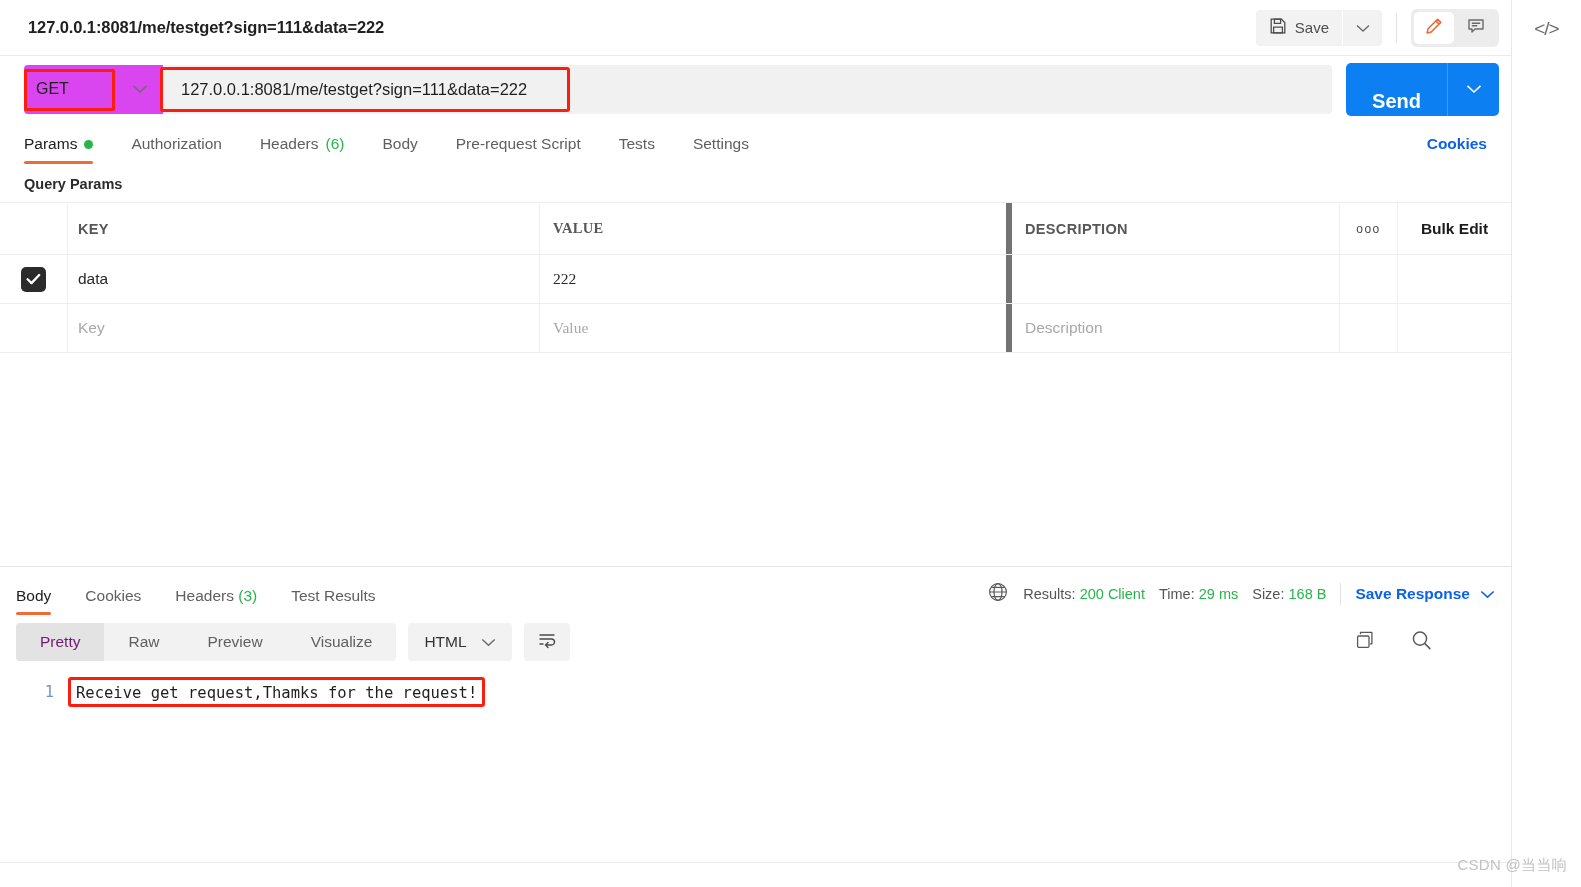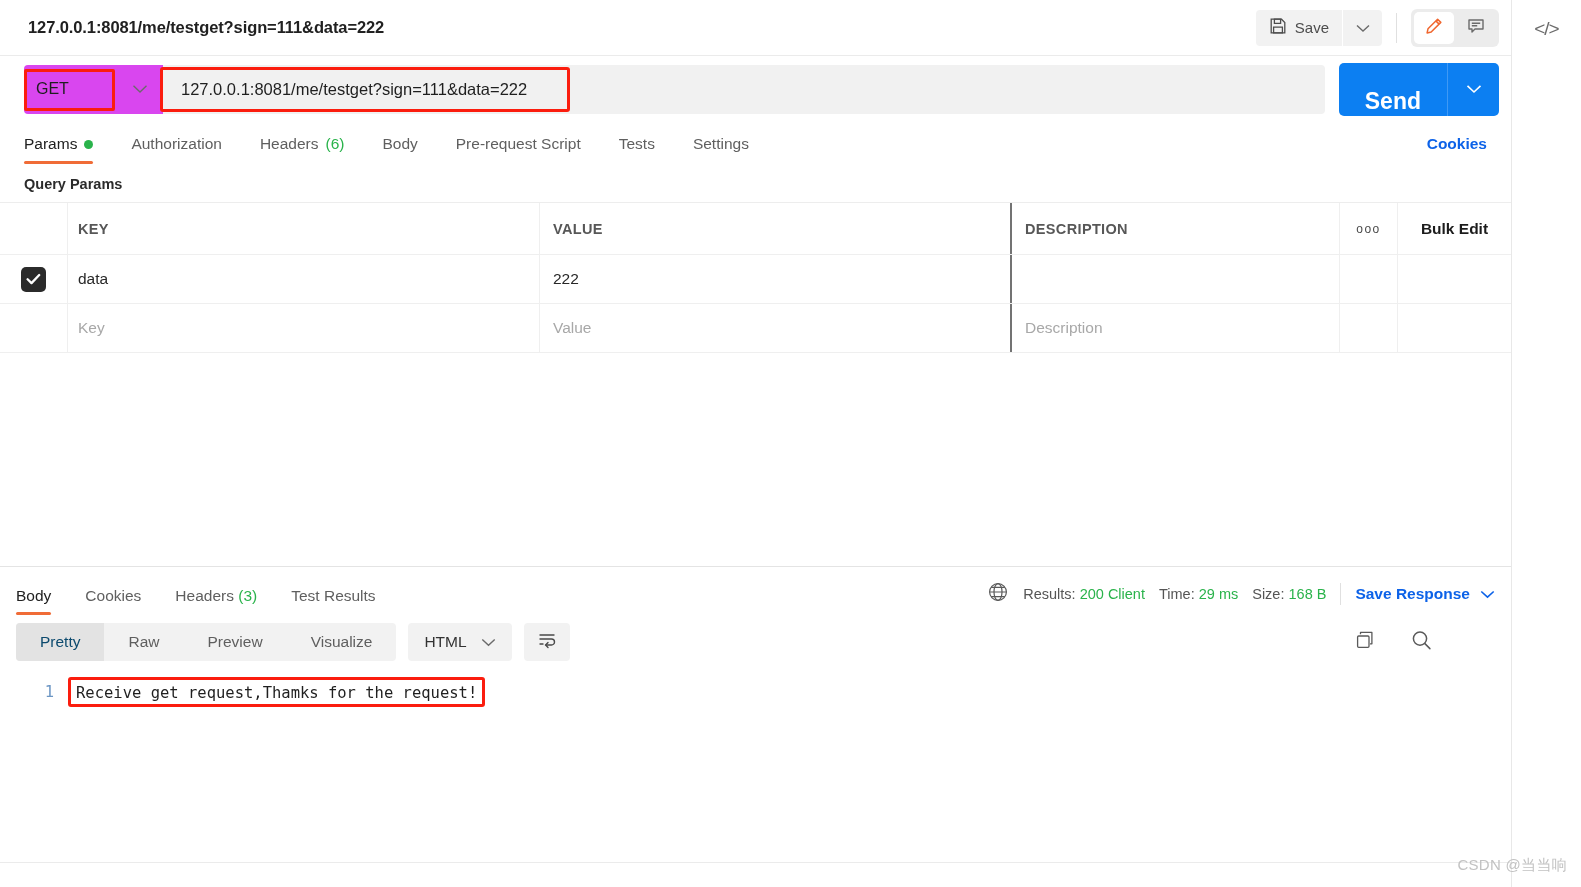--- a/index.html
+++ b/index.html
@@ -36,41 +36,41 @@
   .method-wrap { position: relative; display: flex; align-items: center; background: #d946ef; border-radius: 4px 0 0 4px; height: 49px; }
   .method-box { position: relative; width: 93px; height: 49px; display: flex; align-items: center; padding-left: 12px; }
   .method-box .ol { position: absolute; left: 0; top: 4px; width: 91px; height: 42px; border: 3px solid #fb1d0e; border-radius: 2px; pointer-events: none; }
   .method-lbl { font-size: 16px; color: #1f1f1f; font-weight: normal; }
   .method-caret { width: 46px; height: 49px; display: flex; align-items: center; justify-content: center; }
   .url-field { position: relative; flex: 1; height: 49px; background: #f1f1f1; border-radius: 0 4px 4px 0; display: flex; align-items: center; padding-left: 18px; }
   .url-field .ol { position: absolute; left: -3px; top: 2px; width: 410px; height: 45px; border: 3px solid #fb1d0e; border-radius: 3px; pointer-events: none; }
   .url-text { font-size: 16.5px; color: #1f1f1f; position: relative; z-index: 1; }
   .send-grp { display: flex; align-items: stretch; background: #0c7ff2; border-radius: 5px; margin-left: 14px; height: 53px; overflow: hidden; }
   .send-btn { display: flex; align-items: center; padding: 0 26px; cursor: pointer; }
-  .send-btn .lbl { color: #fff; font-size: 23px; font-weight: bold; margin-top: 24px; }
+  .send-btn .lbl { color: #fff; font-size: 20px; font-weight: bold; margin-top: 24px; }
   .send-caret { width: 52px; display: flex; align-items: center; justify-content: center; border-left: 1px solid #3f99f5; cursor: pointer; }
 
   
   .req-tabs { display: flex; align-items: flex-end; height: 42px; padding: 0 24px; position: relative; }
   .rtab { position: relative; font-size: 15.5px; color: #5f5f5f; padding: 0 0 11px 0; margin-right: 38px; cursor: pointer; display: flex; align-items: center; gap: 7px; }
   .rtab.active { color: #212121; }
   .rtab.active::after { content: ""; position: absolute; left: 0; right: 0; bottom: 0; height: 3px; background: #f06c37; border-radius: 2px; }
   .dot { width: 9px; height: 9px; border-radius: 50%; background: #2ab34b; display: inline-block; }
   .cnt { color: #2ab34b; }
   .cookies-link { margin-left: auto; color: #0c62e8; font-size: 15.5px; font-weight: bold; padding-bottom: 11px; cursor: pointer; }
 
   .section-title { padding: 12px 24px 10px 24px; font-size: 14.5px; font-weight: bold; color: #2b2b2b; }
 
   
   .ptable { border-top: 1px solid #ededed; }
   .prow { display: flex; height: 49px; border-bottom: 1px solid #efefef; }
   .prow.head { height: 52px; }
   .c-check { width: 68px; border-right: 1px solid #efefef; display: flex; align-items: center; justify-content: center; }
   .c-key { width: 472px; border-right: 1px solid #efefef; display: flex; align-items: center; padding-left: 10px; }
-  .c-val { width: 472px; border-right: 2px solid #737373; display: flex; align-items: center; padding-left: 13px; }
+  .c-val { width: 472px; border-right: 6px solid #737373; display: flex; align-items: center; padding-left: 13px; font-family: Liberation Serif, serif; }
   .c-desc { flex: 1; display: flex; align-items: center; padding-left: 13px; border-right: 1px solid #efefef; }
   .c-dots { width: 58px; display: flex; align-items: center; justify-content: center; border-right: 1px solid #efefef; }
   .c-bulk { width: 113px; display: flex; align-items: center; justify-content: center; }
   .hdr-txt { font-size: 14.5px; color: #575757; font-weight: bold; letter-spacing: 0.35px; }
   .cell-txt { font-size: 15.5px; color: #282828; }
   .cell-ph { font-size: 15.5px; color: #a8a8a8; }
   .bulk { font-size: 15.5px; color: #1c1c1c; font-weight: bold; cursor: pointer; }
   .dots { font-size: 12px; color: #4a4a4a; letter-spacing: 1.5px; cursor: pointer; }
   .cb { width: 25px; height: 25px; border-radius: 5px; background: #2b2b2b; display: flex; align-items: center; justify-content: center; cursor: pointer; }
   .cb svg { display: block; }
@@ -85,21 +85,21 @@
   .meta { margin-left: auto; display: flex; align-items: center; gap: 14px; padding-bottom: 8px; }
   .meta .m { font-size: 14.5px; color: #555; }
   .meta .m b { color: #2ab34b; font-weight: normal; }
   .meta-sep { width: 1px; height: 22px; background: #e0e0e0; }
   .save-resp { color: #0c62e8; font-size: 15.5px; font-weight: bold; display: flex; align-items: center; gap: 10px; cursor: pointer; }
 
   
   .body-tools { display: flex; align-items: center; padding: 8px 16px 10px 16px; gap: 12px; }
   .seg { display: flex; background: #f2f2f2; border-radius: 4px; overflow: hidden; height: 38px; }
   .seg .s { padding: 0 24px; display: flex; align-items: center; font-size: 15.5px; color: #5f5f5f; cursor: pointer; }
-  .seg .s.active { background: #e3e3e3; color: #0c4a6e; }
+  .seg .s.active { background: #e3e3e3; color: #701a75; }
   .fmt { display: flex; align-items: center; gap: 14px; background: #f2f2f2; border-radius: 4px; height: 38px; padding: 0 16px; cursor: pointer; }
   .fmt .lbl { font-size: 15.5px; color: #333; }
   .wrap-btn { width: 46px; height: 38px; background: #f2f2f2; border-radius: 4px; display: flex; align-items: center; justify-content: center; cursor: pointer; }
   .tools-right { margin-left: auto; display: flex; align-items: center; gap: 34px; padding-right: 62px; }
   .t-icon { cursor: pointer; display: flex; align-items: center; justify-content: center; }
 
   
   .code { position: relative; padding: 12px 0 0 0; height: 120px; }
   .code-line { display: flex; align-items: flex-start; }
   .ln { width: 72px; text-align: right; padding-right: 18px; font-family: "DejaVu Sans Mono", monospace; font-size: 15.5px; color: #6c96c4; user-select: none; }

